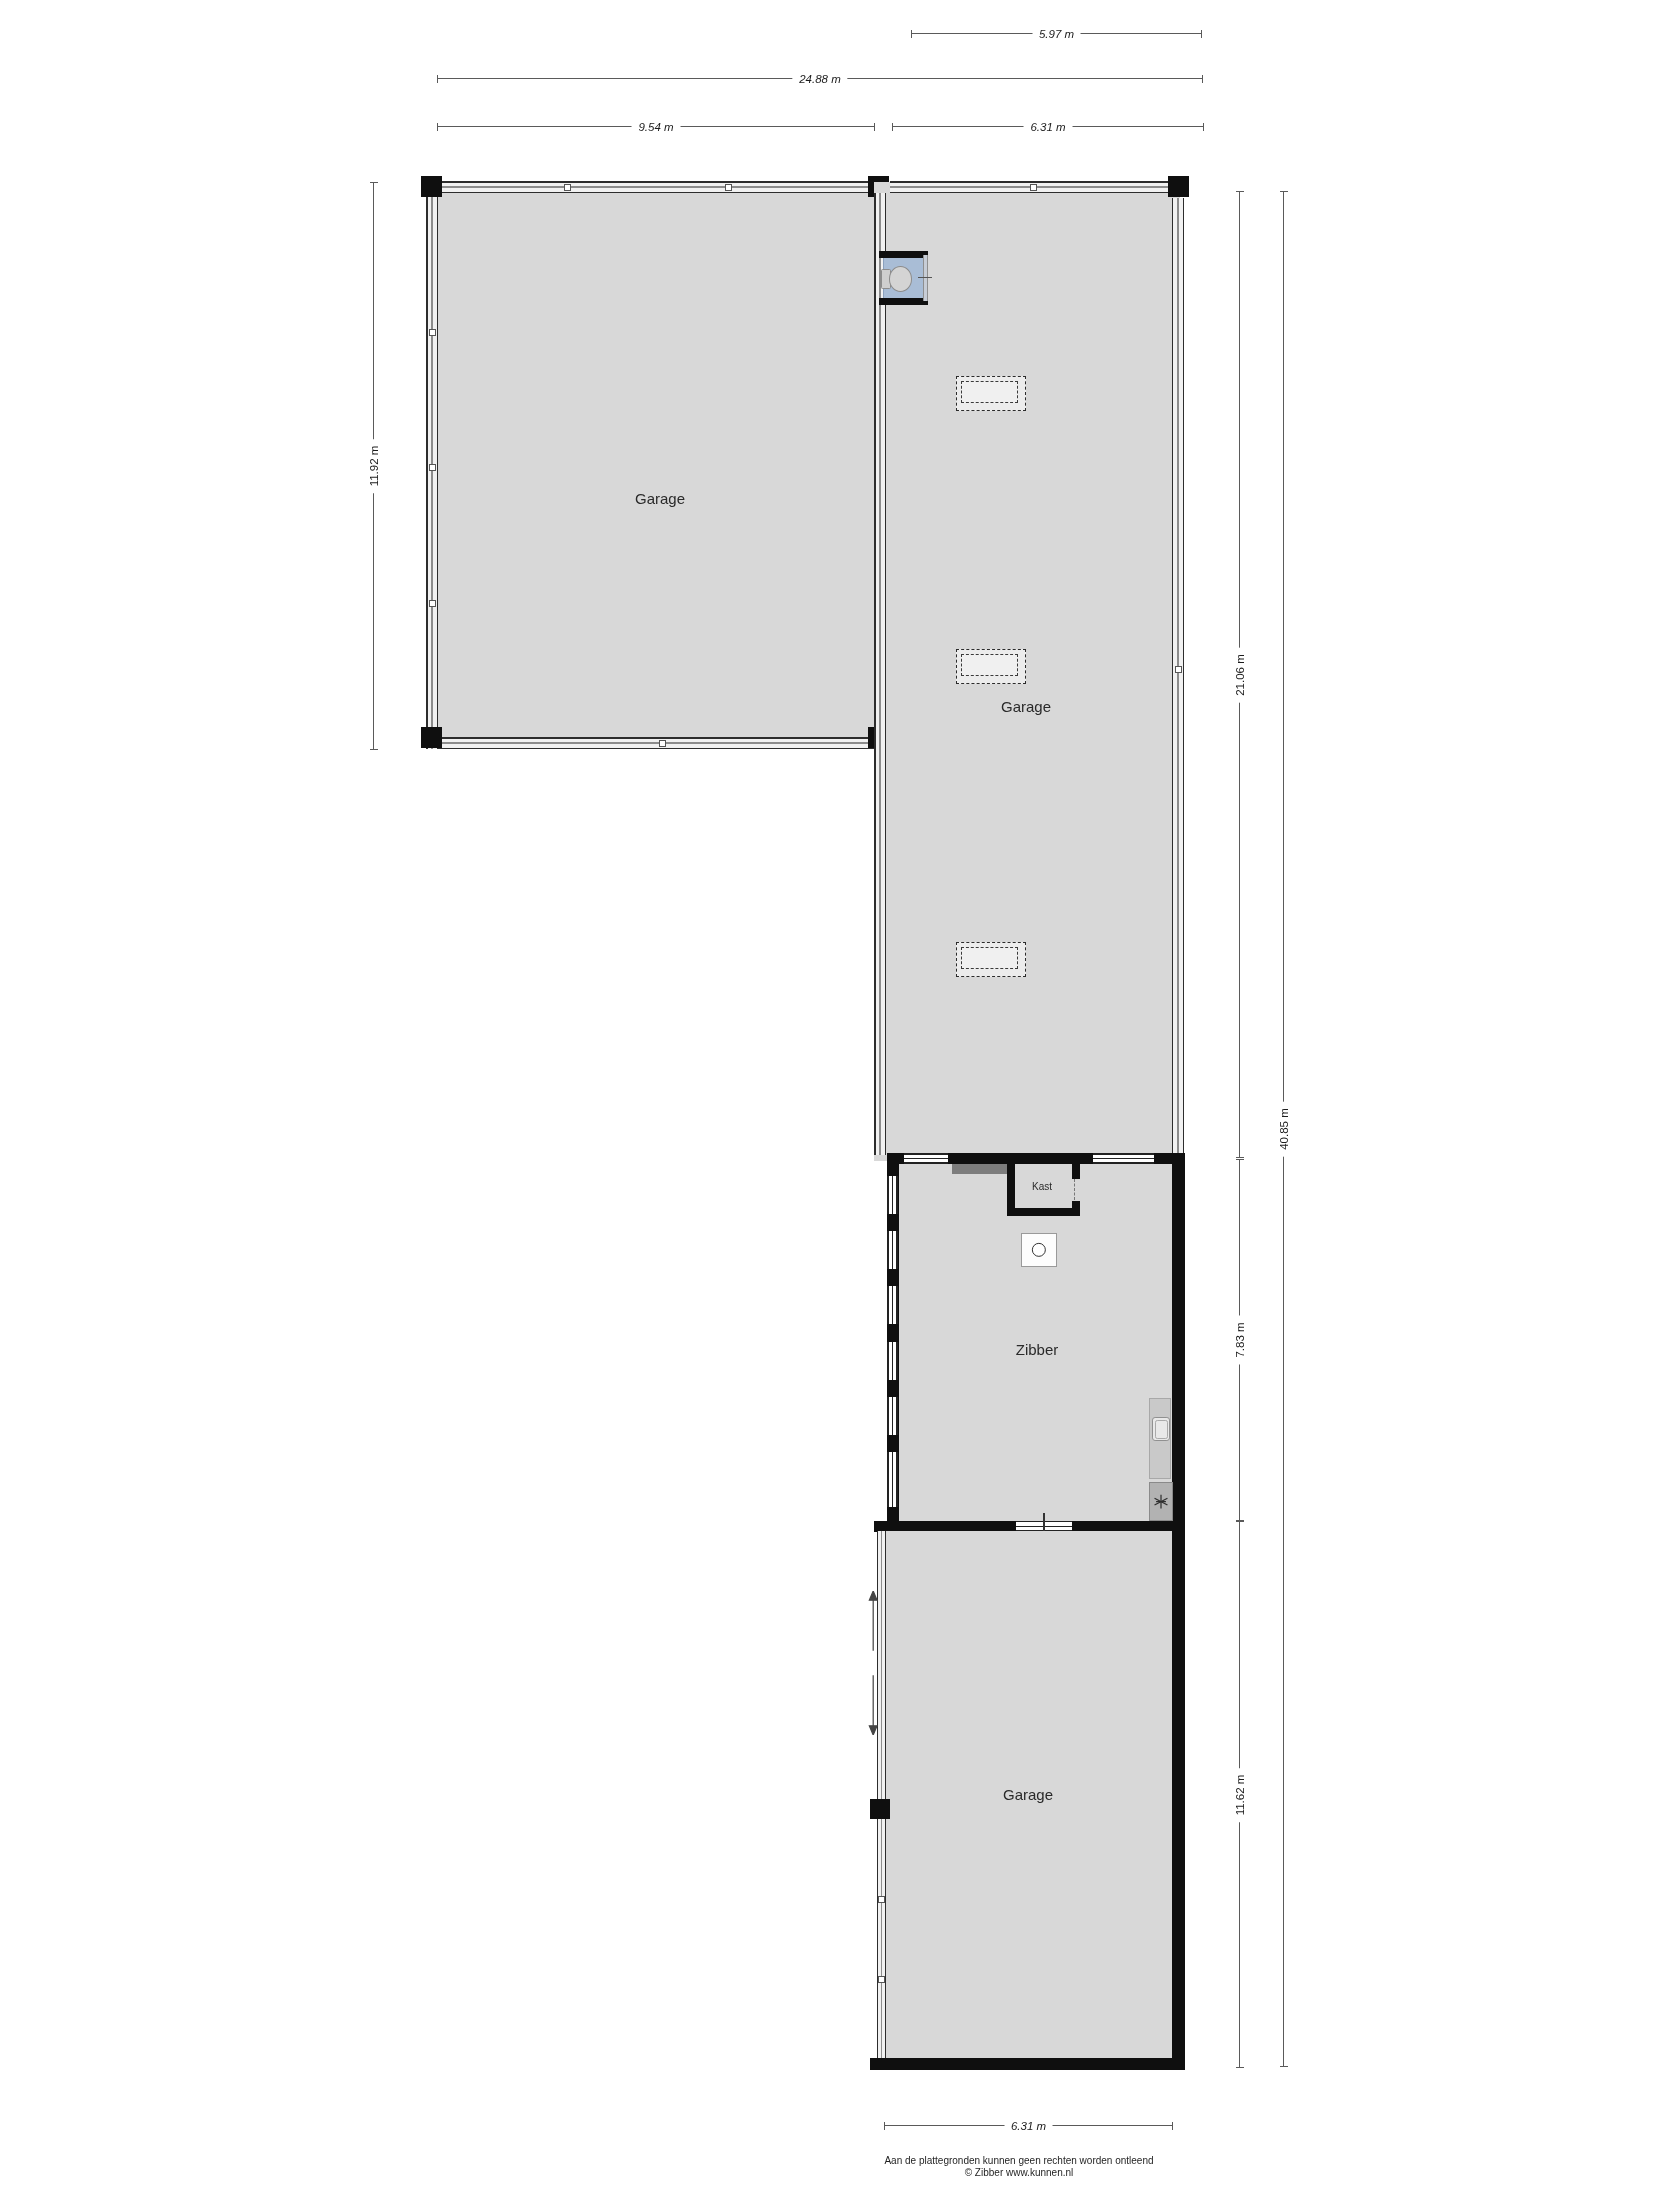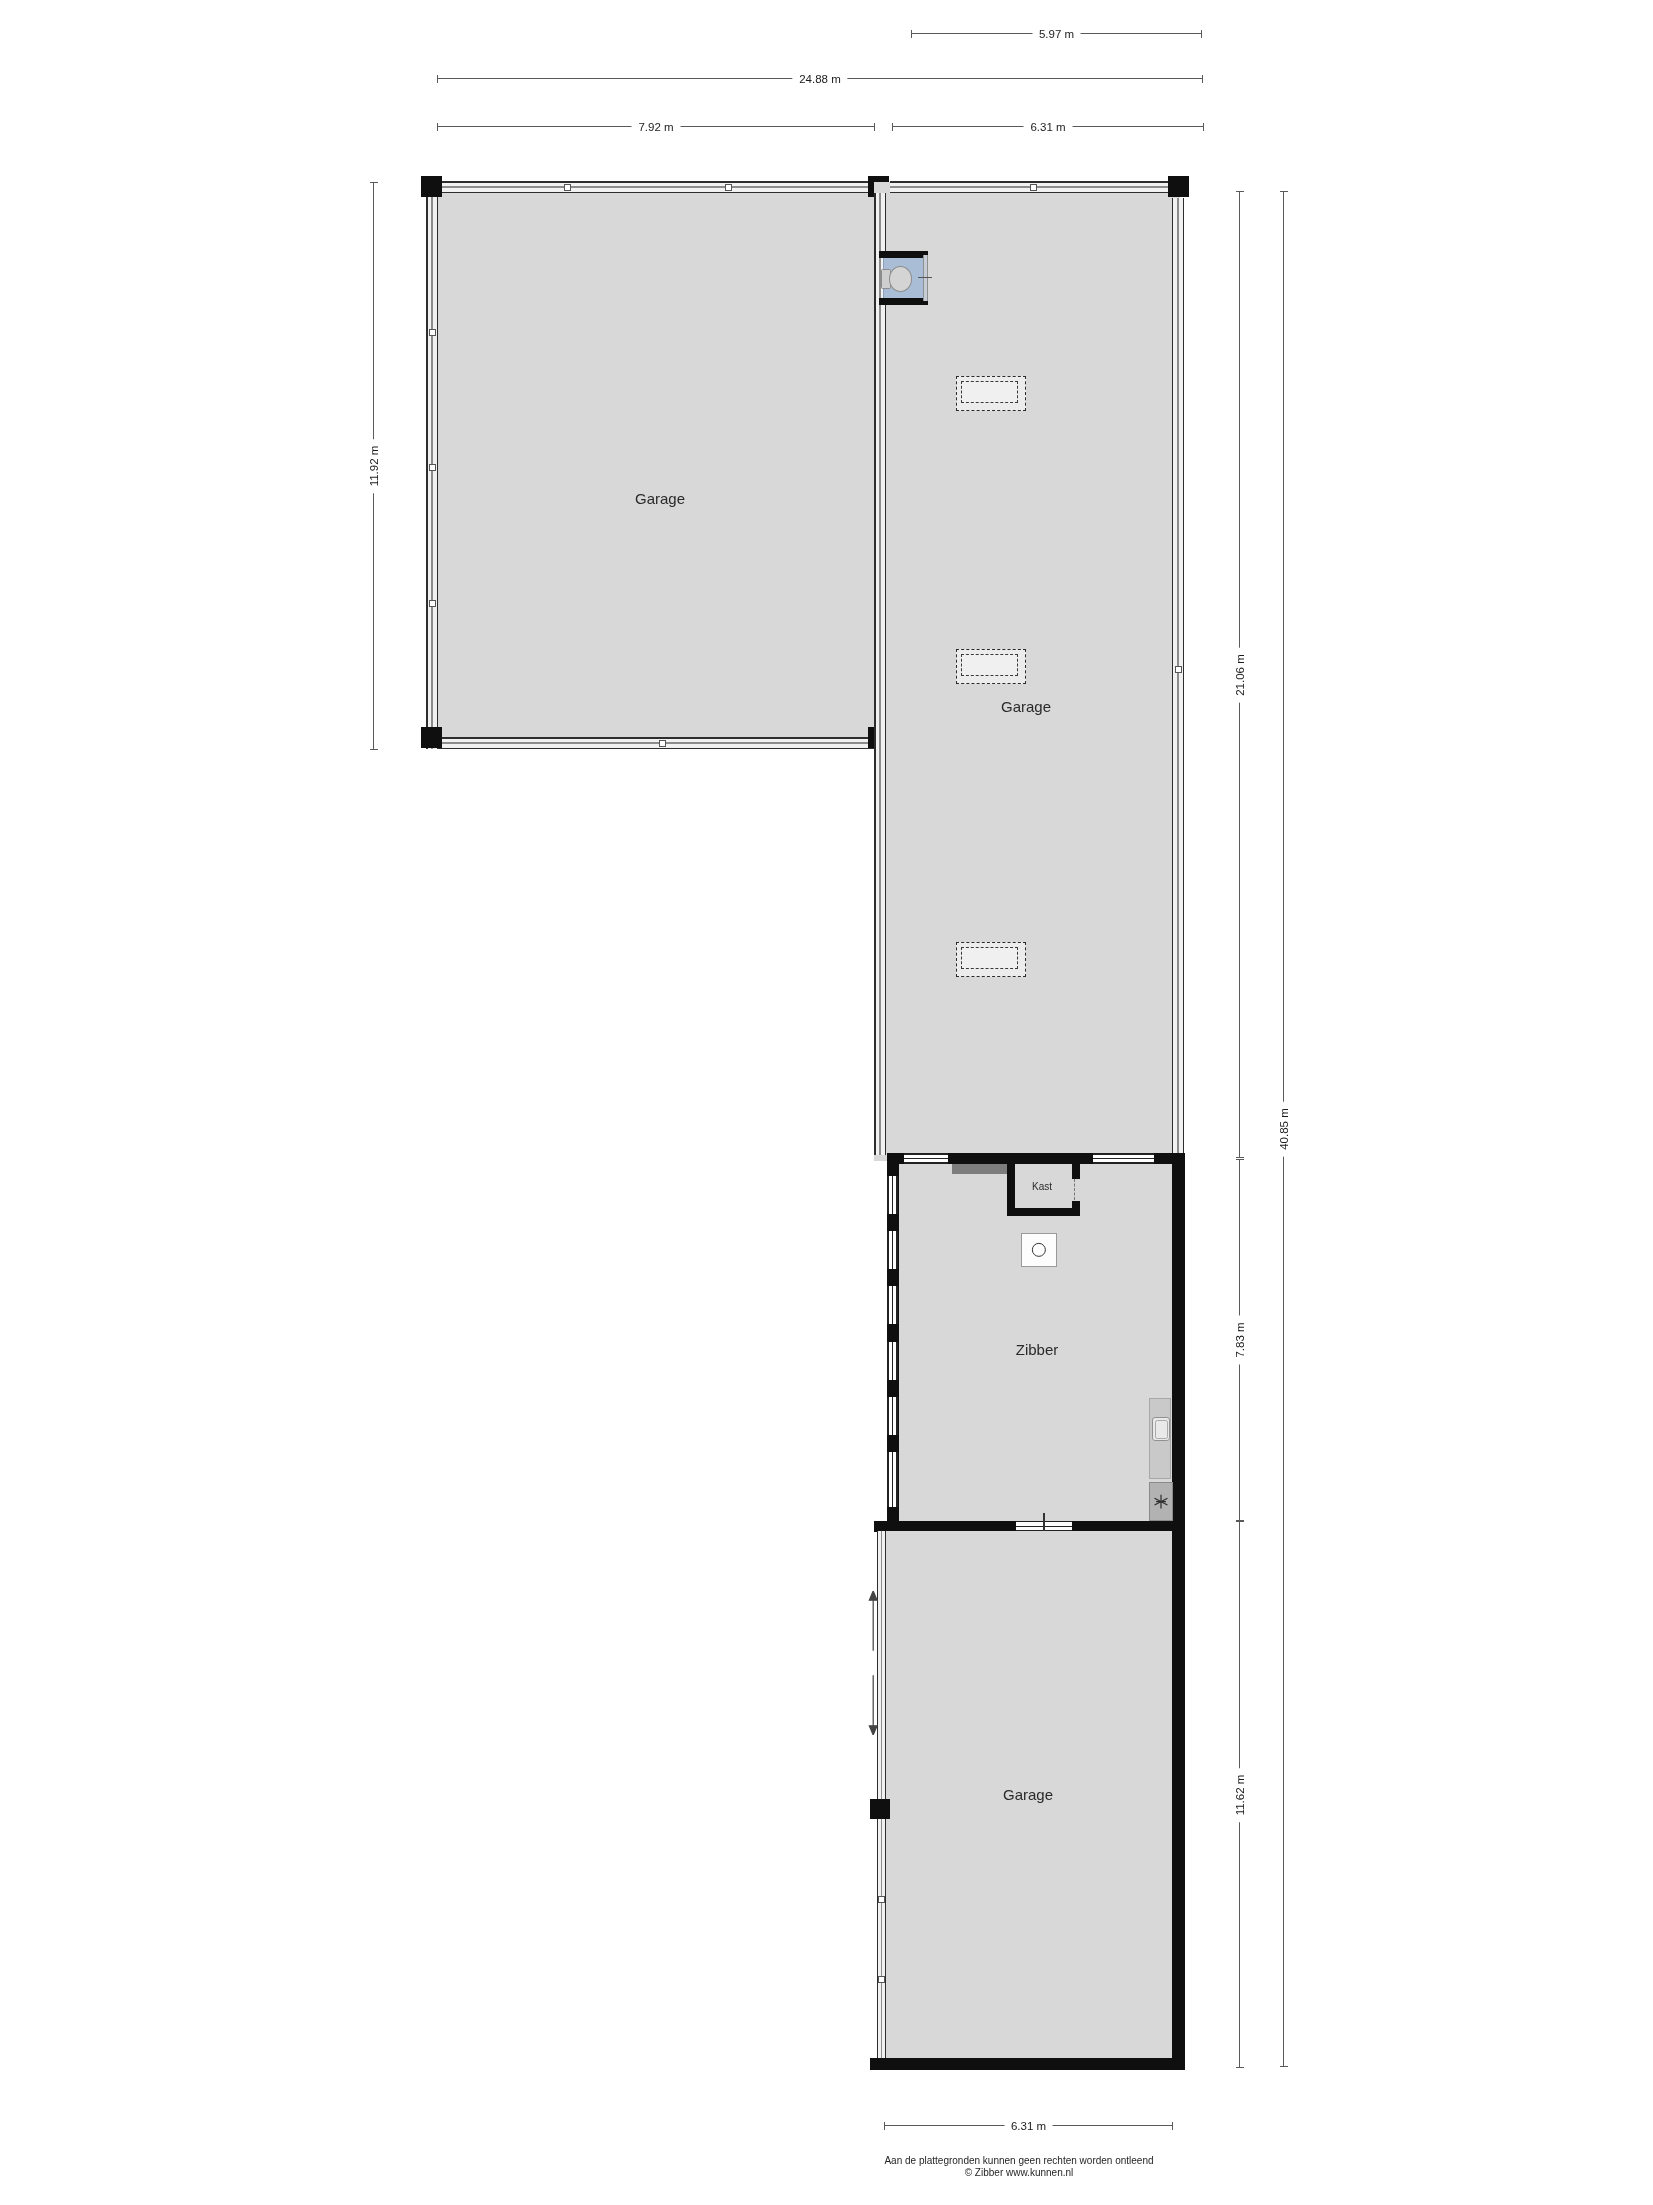--- a/index.html
+++ b/index.html
@@ -28,21 +28,21 @@
       #222 0,#222 1.5px,#fff 1.5px,#fff 4.6px,#222 4.6px,#222 6.1px,#fff 6.1px,#fff 9.2px,#222 9.2px,#222 10.7px);}
 
   .corner{position:absolute;width:21.4px;height:21.4px;background:#0f0f0f;}
   .mull{position:absolute;width:6.9px;height:6.9px;background:#fff;border:0.8px solid #555;box-sizing:border-box;}
 
   
   .skylight{position:absolute;width:70px;height:35px;border:1.9px dashed #2b2b2b;background:#ececec;box-sizing:border-box;}
   .skylight .inner{position:absolute;left:3.8px;top:3.8px;right:6.9px;bottom:6.9px;border:1.9px dashed #3a3a3a;background:#f0f0f0;}
 
   
-  .dim-h{position:absolute;height:0;border-top:1.1px solid #5a5a5a;}
+  .dim-h{position:absolute;height:0;border-top:1.1px solid #5a5a5a;font-style:italic;}
   .dim-h::before,.dim-h::after{content:'';position:absolute;top:-3.8px;width:1.1px;height:7.7px;background:#5a5a5a;}
   .dim-h::before{left:0;} .dim-h::after{right:0;}
   .dim-h .lbl{position:absolute;left:50%;top:0;transform:translate(-50%,-50%);background:#ffffff;
       padding:0 6.9px;font-size:11.5px;color:#1c1c1c;white-space:nowrap;}
   .dim-v{position:absolute;width:0;border-left:1.1px solid #5a5a5a;}
   .dim-v::before,.dim-v::after{content:'';position:absolute;left:-3.8px;height:1.1px;width:7.7px;background:#5a5a5a;}
   .dim-v::before{top:0;} .dim-v::after{bottom:0;}
   .dim-v .lbl{position:absolute;left:0;top:50%;transform:translate(-50%,-50%) rotate(-90deg);background:#ffffff;
       padding:0 6.9px;font-size:11.5px;color:#1c1c1c;white-space:nowrap;}
 
@@ -185,21 +185,21 @@
   <div class="bwall" style="left:870px;top:2058px;width:315px;height:11.5px;"></div>
   <div class="room-label" style="left:1028px;top:1794px;">Garage</div>
 
   <div class="dim-h" style="left:911px;top:33px;width:291px;">
     <span class="lbl">5.97 m</span>
     </div>
   <div class="dim-h" style="left:437px;top:78px;width:766px;">
     <span class="lbl">24.88 m</span>
     </div>
   <div class="dim-h" style="left:437px;top:126px;width:438px;">
-    <span class="lbl">7.92 m</span>
+    <span class="lbl">9.54 m</span>
     </div>
   <div class="dim-h" style="left:892px;top:126px;width:312px;">
     <span class="lbl">6.31 m</span>
     </div>
 
   <div class="dim-v" style="left:373px;top:182px;height:568px;">
     <span class="lbl">11.92 m</span>
     </div>
 
   <div class="dim-v" style="left:1239px;top:191px;height:967px;">

